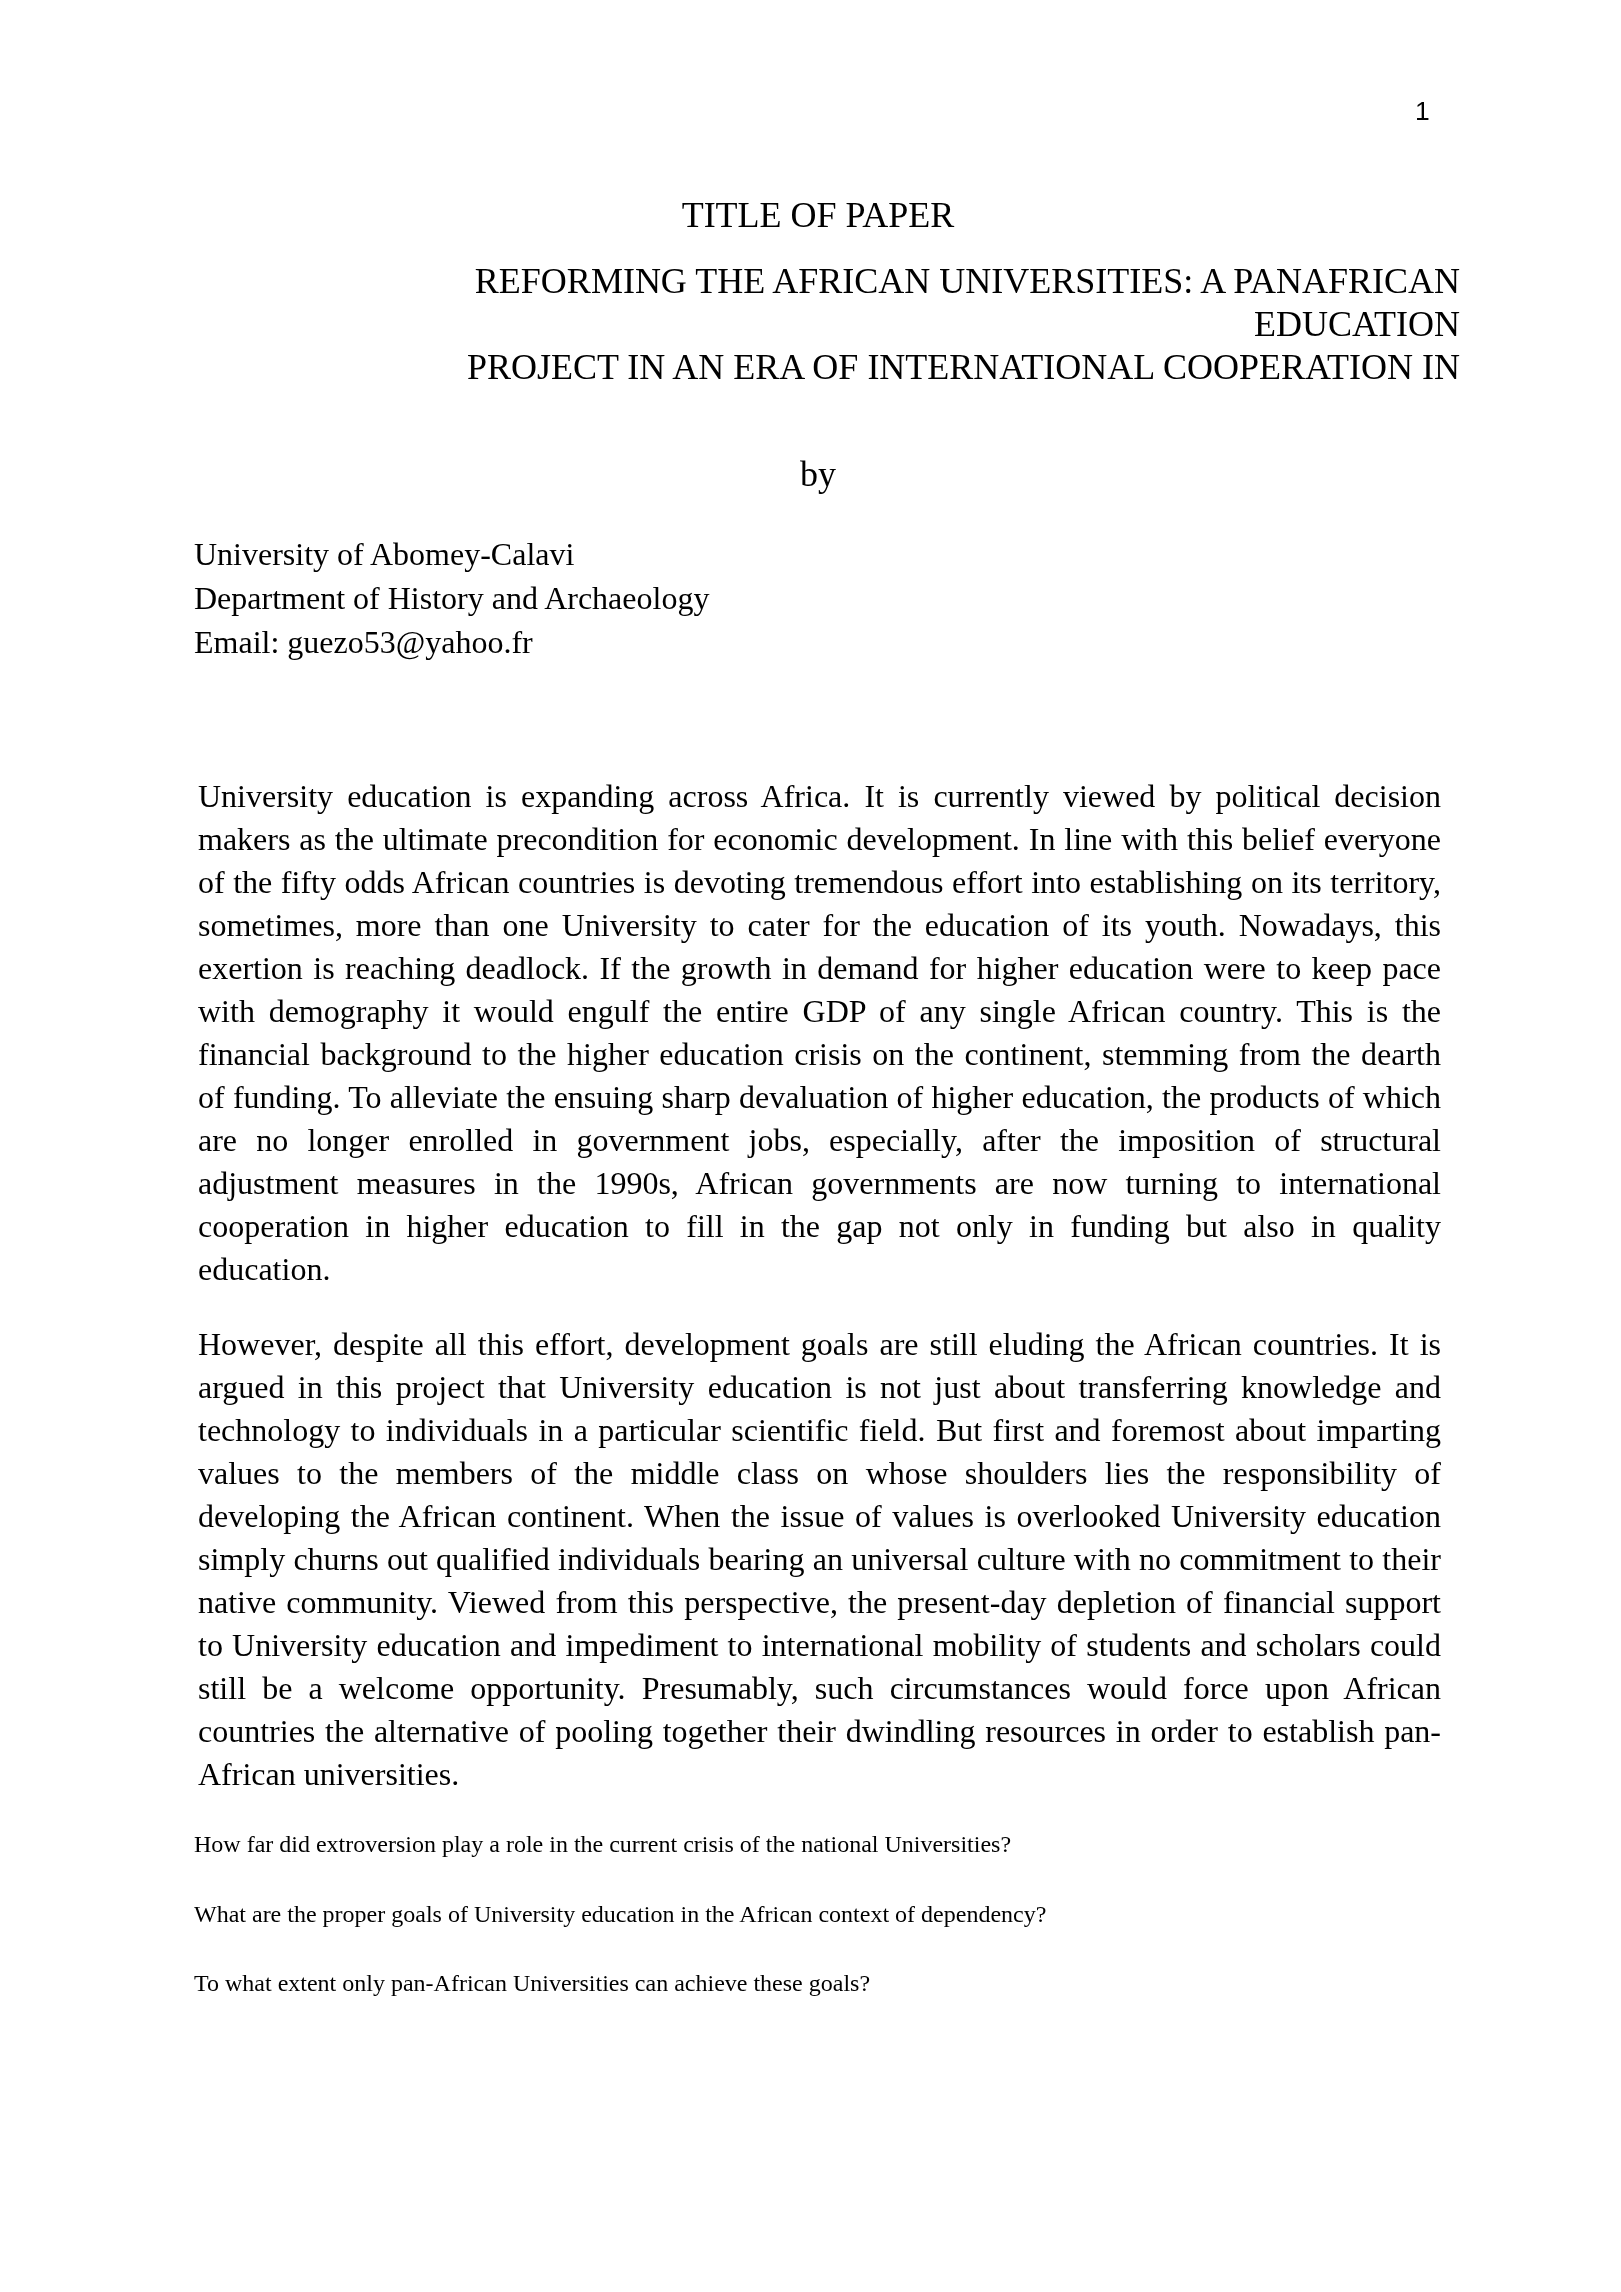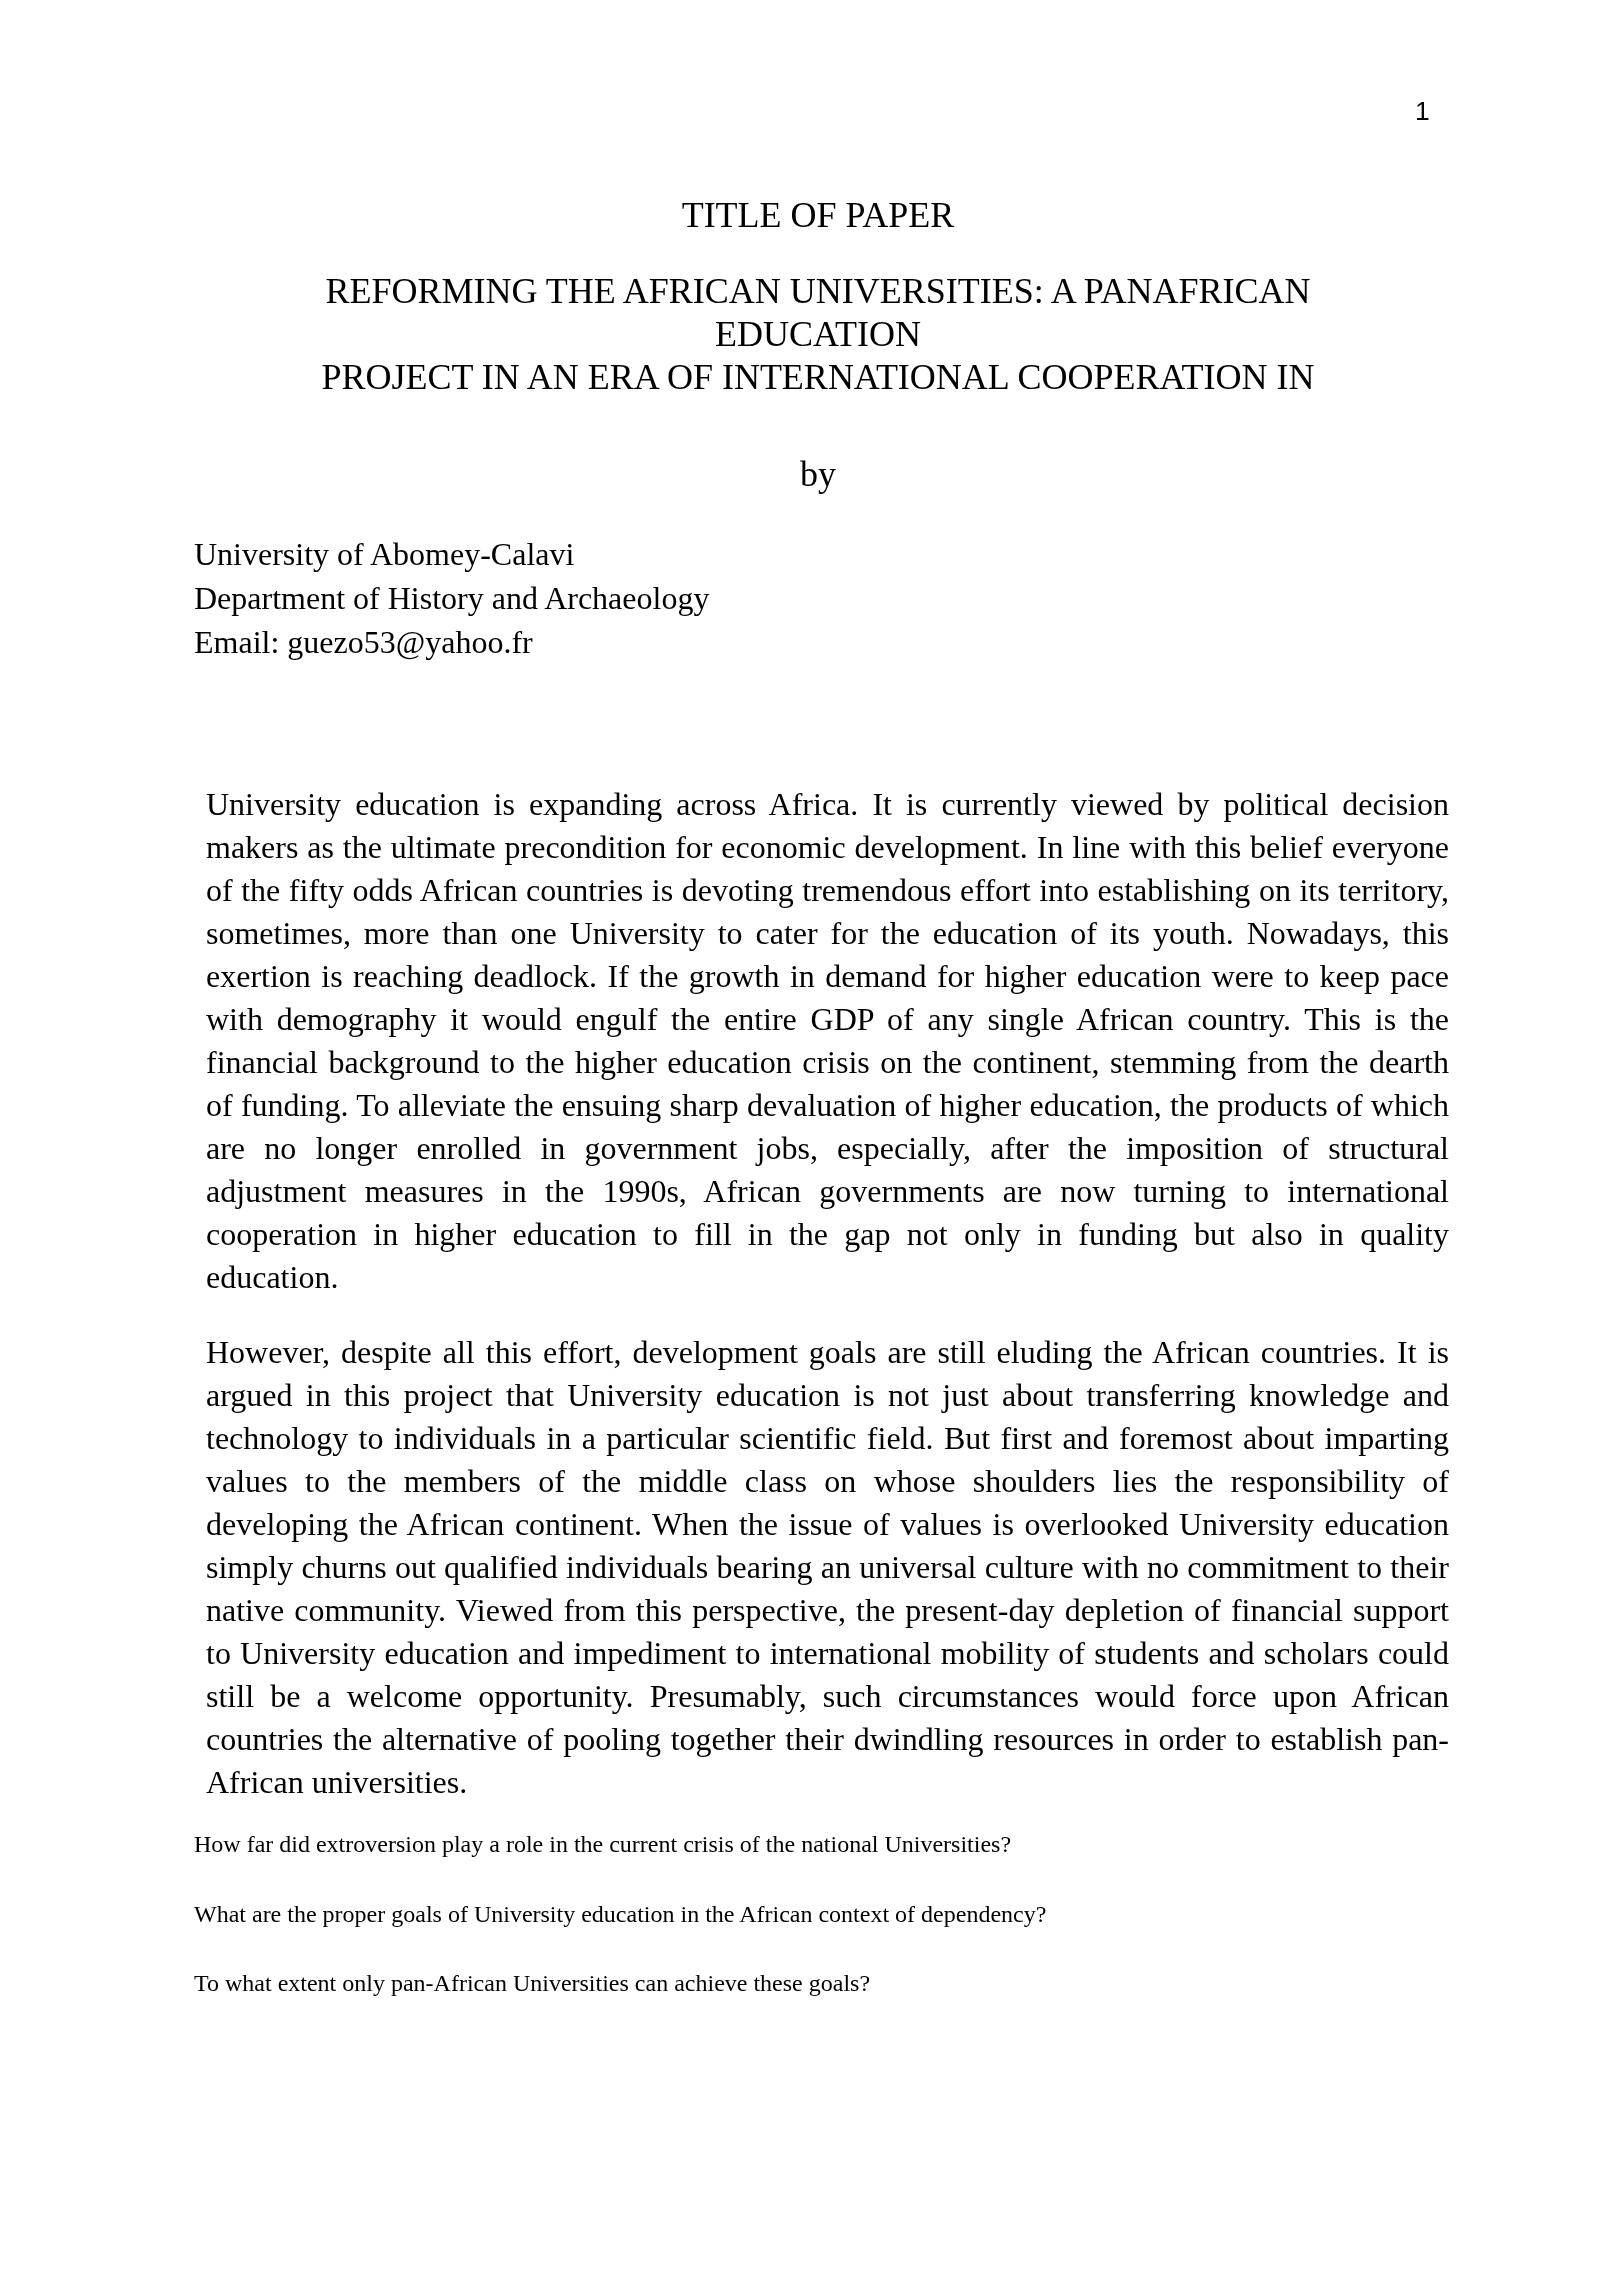--- a/index.html
+++ b/index.html
@@ -22,39 +22,39 @@
     .heading {
       position: absolute;
       left: 176px;
       width: 1284px;
       text-align: center;
       font-weight: normal;
       font-size: 36px;
       line-height: 43px;
     }
     .doc-label { top: 194px; }
-    .doc-title { top: 270px; }
+    .doc-title { top: 260px; text-align: right; }
     .doc-title .line { display: block; }
     .byline { top: 453px; }
     .author-block {
       position: absolute;
       left: 194px;
       top: 532px;
       font-size: 32px;
       line-height: 44px;
     }
     .author-block div { white-space: nowrap; }
     .body-text {
       position: absolute;
       left: 194px;
       width: 1243px;
       font-size: 32px;
       line-height: 43px;
       text-align: justify;
-      margin: 12px;
+      margin: 4px;
     }
     .p1 { top: 771px; }
     .p2 { top: 1319px; }
     .q { position: absolute; left: 194px; font-size: 24px; line-height: 43px; white-space: nowrap; margin: 0; }
     .q1 { top: 1823px; }
     .q2 { top: 1893px; }
     .q3 { top: 1962px; }
   </style>
 </head>
 <body>

